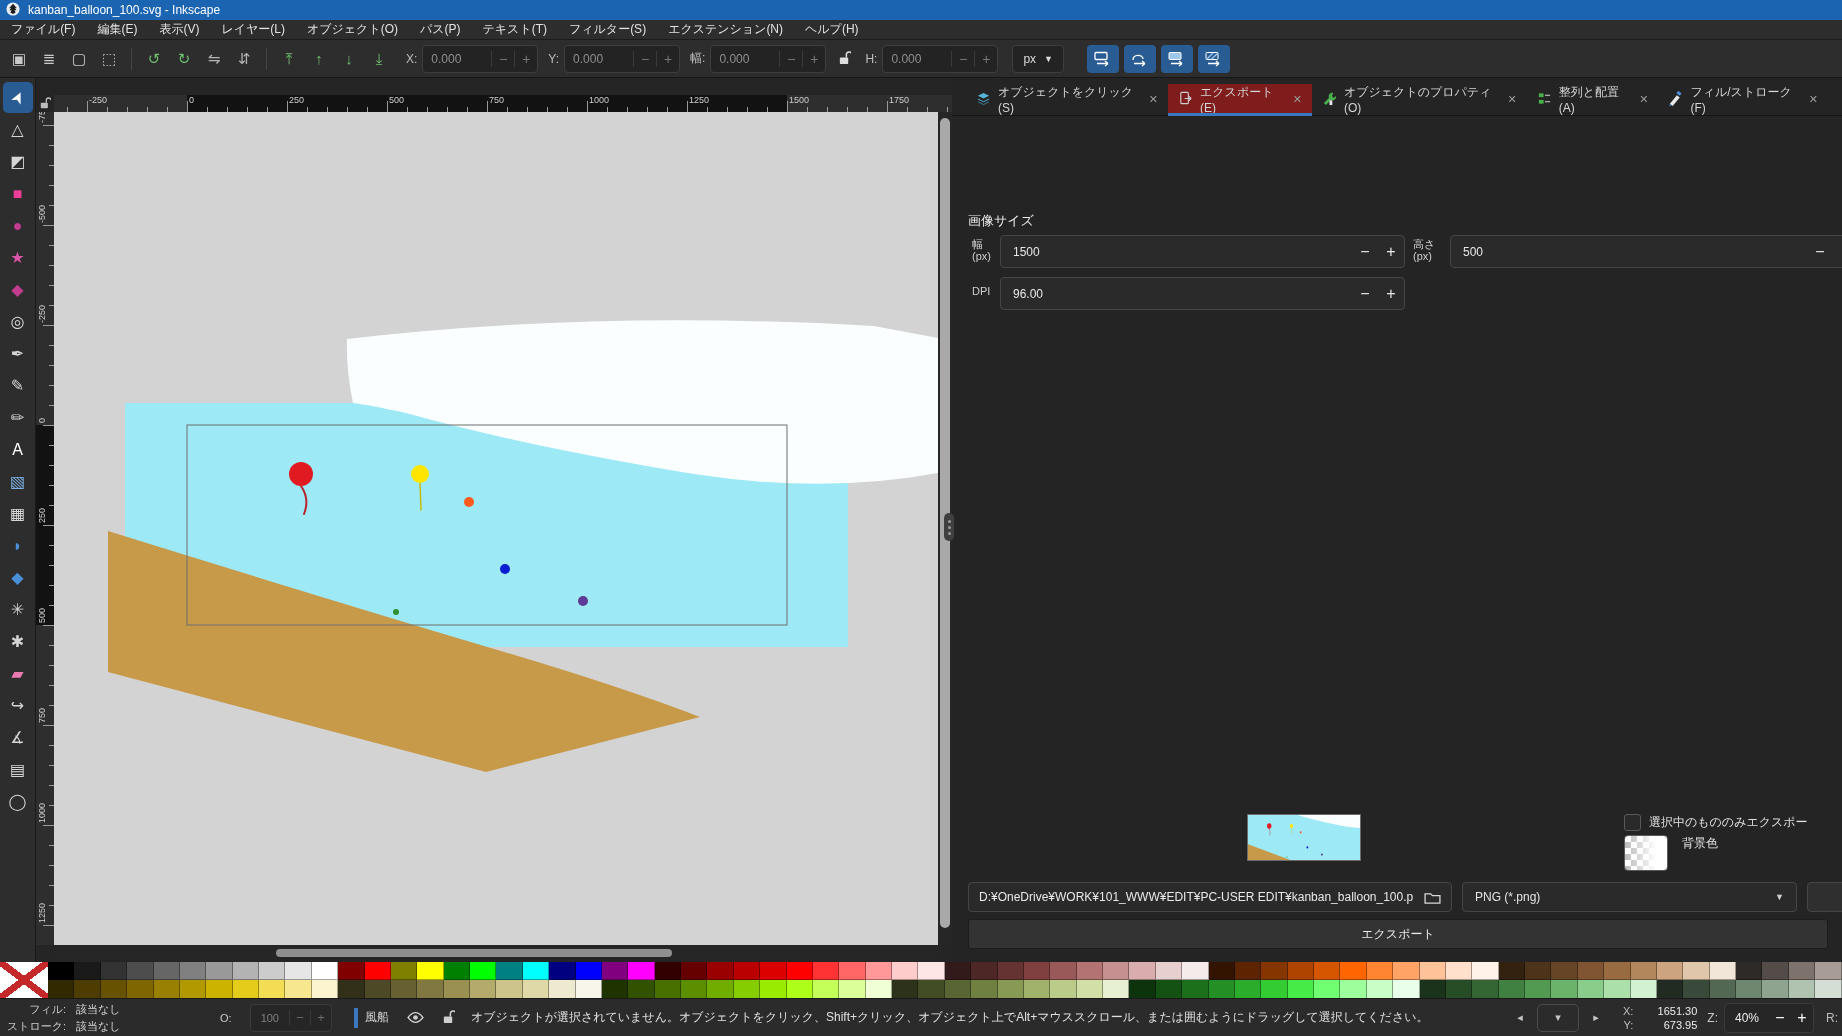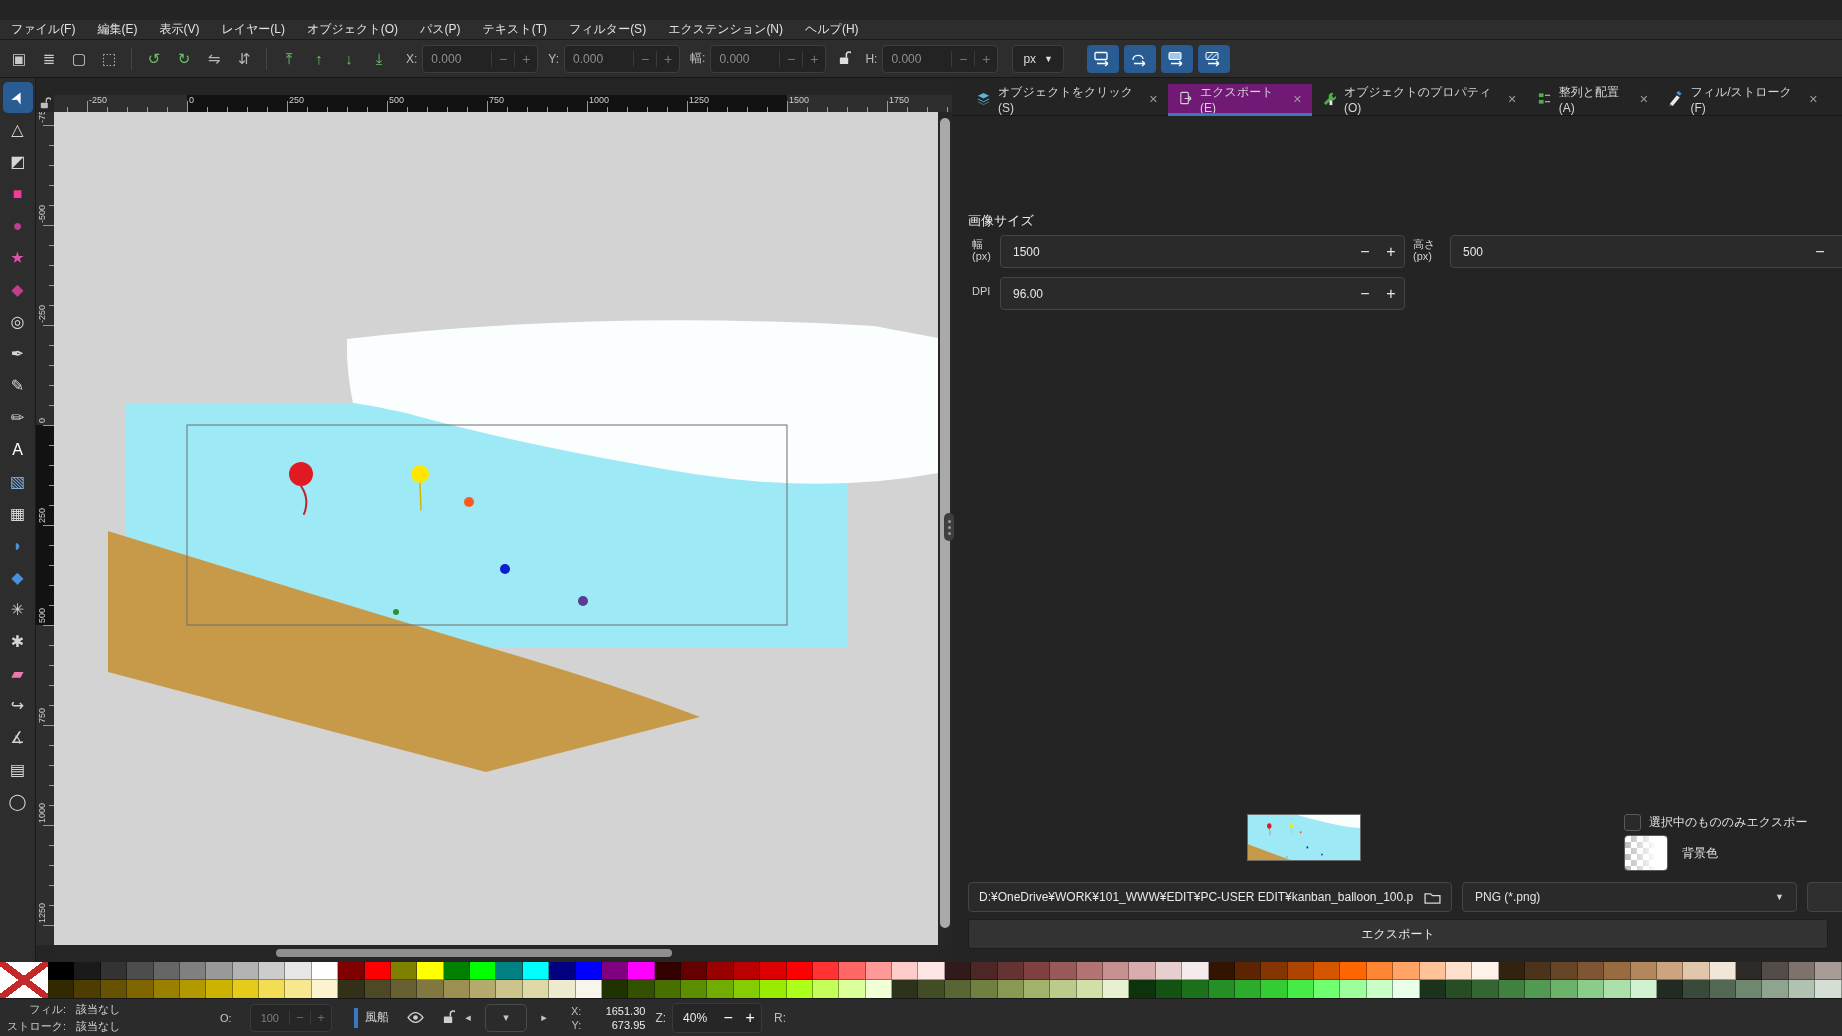--- a/index.html
+++ b/index.html
@@ -47,39 +47,39 @@
   #hthumb{left:222px;top:2px;width:396px;height:8px;background:#8f8f8f;border-radius:4px;}
   #splitter{left:944px;top:513px;width:10px;height:28px;background:#3f3f3f;border-radius:5px;z-index:5;display:flex;flex-direction:column;align-items:center;justify-content:center;gap:3px;}
   #splitter i{width:3px;height:3px;border-radius:50%;background:#9a9a9a;}
 
   
   #dock{left:952px;top:78px;width:890px;height:884px;background:#242424;overflow:hidden;}
   #dock-tabs{left:0;top:6px;width:890px;height:32px;display:flex;justify-content:space-between;padding:0 14px;box-sizing:border-box;border-bottom:1px solid #161616;}
   .dtab{display:flex;align-items:center;gap:7px;padding:0 10px;color:#d5d5d5;position:relative;}
   .dtab svg{width:15px;height:15px;}
   .dtab .tclose{color:#9a9a9a;font-size:11px;margin-left:4px;}
-  .dtab.active{background:#701a75;}
+  .dtab.active{background:#7f1d1d;}
   .dtab.active::after{content:"";position:absolute;left:0;right:0;bottom:-1px;height:3px;background:#3a78c2;}
   #subtabs{left:0;top:44px;width:890px;height:28px;display:flex;align-items:center;padding-left:16px;gap:26px;box-sizing:border-box;}
   .stab{display:flex;align-items:center;gap:7px;color:#d9d9d9;position:relative;height:28px;}
   .stab svg{width:14px;height:14px;}
   .stab.active::after{content:"";position:absolute;left:-4px;right:-4px;bottom:0;height:3px;background:#3a78c2;}
   #areabtns{left:13px;top:87px;width:870px;height:35px;display:flex;gap:2px;}
   .abtn{flex:1;background:#333333;border:1px solid #1d1d1d;display:flex;align-items:center;justify-content:center;color:#e3e3e3;}
   .abtn.active{background:#1f5a94;border-color:#1f5a94;}
   #sizelabel{left:16px;top:134px;font-size:13px;color:#ececec;}
   .fld{position:absolute;display:flex;align-items:center;background:#2a2a2a;border:1px solid #454545;border-radius:4px;height:33px;box-sizing:border-box;}
   .fld .val{padding:0 12px;flex:1;color:#e6e6e6;}
   .fld .mm,.fld .pp{width:26px;text-align:center;color:#e6e6e6;font-size:16px;}
   .smalllab{position:absolute;font-size:11px;color:#cfcfcf;line-height:12px;}
   #previewrow{left:0;top:730px;width:890px;height:70px;}
   #thumb{left:296px;top:7px;width:112px;height:45px;outline:1px solid #6b6b6b;background:#fff;}
   #selonly{left:672px;top:6px;display:flex;align-items:center;gap:8px;width:230px;overflow:hidden;white-space:nowrap;}
   .cb{width:15px;height:15px;background:#2a2a2a;border:1px solid #5a5a5a;border-radius:3px;flex:0 0 auto;}
-  #bgcolor{left:672px;top:27px;display:flex;align-items:center;gap:14px;}
+  #bgcolor{left:672px;top:27px;display:flex;gap:14px;}
   #bgswatch{width:42px;height:34px;border:1px solid #5a5a5a;border-radius:4px;
     background-image:linear-gradient(to right, rgba(255,255,255,0) 0%, #fff 75%),
       linear-gradient(45deg,#bbb 25%,transparent 25%,transparent 75%,#bbb 75%),
       linear-gradient(45deg,#bbb 25%,#fff 25%,#fff 75%,#bbb 75%);
     background-size:100% 100%,12px 12px,12px 12px;background-position:0 0,0 0,6px 6px;}
   #pathrow{left:0px;top:804px;width:890px;height:33px;}
   #pathfld{left:16px;top:0;width:484px;height:30px;background:#2a2a2a;border:1px solid #454545;border-radius:4px;display:flex;align-items:center;box-sizing:border-box;}
   #pathfld .pv{flex:1;padding:0 10px;white-space:nowrap;overflow:hidden;color:#e8e8e8;}
   #fmtdd{left:510px;top:0;width:335px;height:30px;background:#2a2a2a;border:1px solid #454545;border-radius:4px;display:flex;align-items:center;justify-content:space-between;padding:0 12px;box-sizing:border-box;color:#e3e3e3;}
   #extrabtn{left:855px;top:0;width:40px;height:30px;background:#2f2f2f;border:1px solid #454545;border-radius:4px;box-sizing:border-box;}
@@ -114,20 +114,27 @@
   #zspin{display:flex;align-items:center;background:#262626;border:1px solid #3a3a3a;border-radius:4px;height:28px;margin-left:6px;}
   #zspin .val{padding:0 10px;color:#ececec;font-size:12px;}
   #zspin .mm,#zspin .pp{width:22px;text-align:center;color:#fff;font-size:16px;}
   #rlab{margin:0 4px 0 12px;color:#bdbdbd;font-size:12px;white-space:nowrap;}
 </style>
 </head>
 <body>
 
 <div id="app">
 
+  <div id="titlebar" class="abs">
+    <span id="appicon"><svg width="14" height="14" viewBox="0 0 16 16">
+          <circle cx="8" cy="8" r="7.5" fill="#e9eef2"></circle>
+          <path d="M8 2l4.5 5-2.2-.4L12 9.6l-2.4-.4L11 12l-3 1.8L5 12l1.4-2.8L4 9.6l1.7-3L3.5 7z" fill="#1c1c1c"></path>
+        </svg></span>
+    <span>kanban_balloon_100.svg - Inkscape</span>
+  </div>
 
   <div id="menubar" class="abs">
       <span class="menuitem">ファイル(F)</span>
       <span class="menuitem">編集(E)</span>
       <span class="menuitem">表示(V)</span>
       <span class="menuitem">レイヤー(L)</span>
       <span class="menuitem">オブジェクト(O)</span>
       <span class="menuitem">パス(P)</span>
       <span class="menuitem">テキスト(T)</span>
       <span class="menuitem">フィルター(S)</span>
@@ -725,20 +732,21 @@
           <path d="M1 6q7-9 14 0q-7 9-14 0z" fill="none" stroke="#cfcfcf" stroke-width="1.2"></path>
           <circle cx="8" cy="6" r="2.2" fill="#cfcfcf"></circle>
         </svg>
     </span>
     <span class="sbicon">
       <svg width="13" height="15" viewBox="0 0 14 16">
           <rect x="2" y="7" width="9" height="7" rx="1" fill="#cfcfcf"></rect>
           <path d="M9 7 V4 a3 3 0 0 1 6 0" fill="none" stroke="#cfcfcf" stroke-width="1.6"></path>
         </svg>
     </span>
+    <div id="sbmsg">オブジェクトが選択されていません。オブジェクトをクリック、Shift+クリック、オブジェクト上でAlt+マウススクロール、または囲むようにドラッグして選択してください。</div>
     <span class="navbtn">◂</span>
     <span id="navdd">▾</span>
     <span class="navbtn">▸</span>
     <div id="xygrid">
       <span class="l">X:</span>
         <span class="v">1651.30</span>
       <span class="l">Y:</span>
         <span class="v">673.95</span>
     </div>
     <span style="color:#c9c9c9;font-size:12px;">Z:</span>

